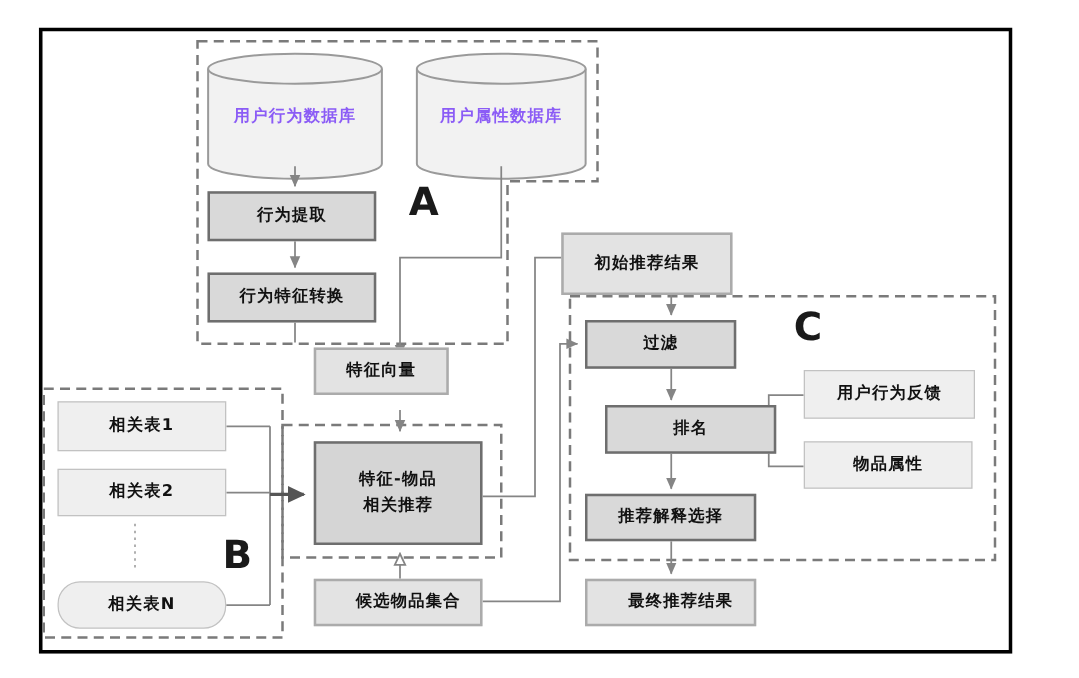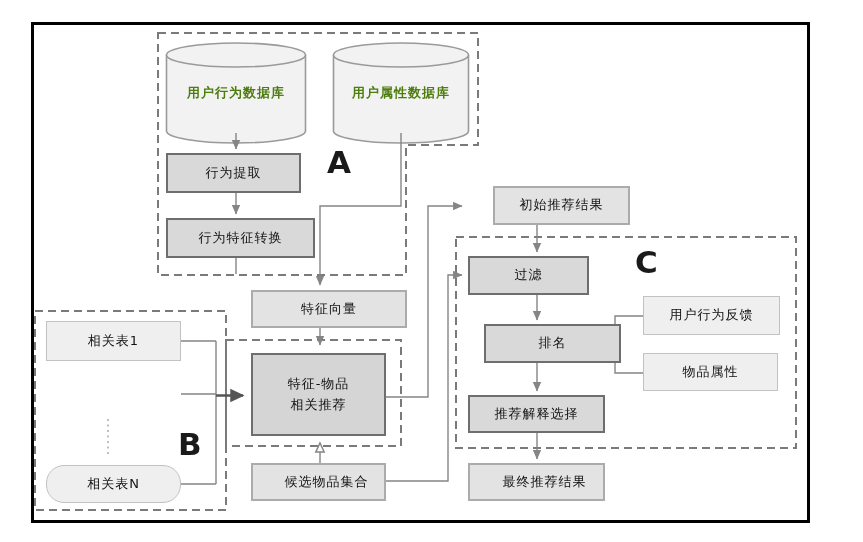--- a/index.html
+++ b/index.html
@@ -2,27 +2,27 @@
 <html><head>
 <meta charset="utf-8">
 <style>
   html,body{margin:0;padding:0;background:#fff;}
   #stage{position:relative;width:863px;height:542px;background:#ffffff;overflow:hidden;
          font-family:"DejaVu Sans",sans-serif;}
   #frame{position:absolute;left:31px;top:22px;width:779px;height:501px;}
   #frame svg{position:absolute;left:0;top:0;}
   .node{position:absolute;display:flex;align-items:center;justify-content:center;
         box-sizing:border-box;text-align:center;color:#111;
-        font-weight:normal;font-size:13px;letter-spacing:1px;line-height:1.25;}
+        font-weight:bold;font-size:13px;letter-spacing:1px;line-height:1.25;}
   .process{background:#d9d9d9;border:2px solid #6e6e6e;}
   .feature{background:#d5d5d5;border:2px solid #6e6e6e;flex-direction:column;line-height:1.6;}
   .result{background:#e3e3e3;border:2px solid #ababab;}
   .input{background:#efefef;border:1px solid #c2c2c2;}
   .dblabel{position:absolute;display:flex;align-items:center;justify-content:center;
-           color:#4d7c0f;font-weight:bold;font-size:13px;letter-spacing:1px;text-align:center;}
+           color:#8b5cf6;font-weight:bold;font-size:13px;letter-spacing:1px;text-align:center;}
   .grouplabel{position:absolute;color:#1a1a1a;font-weight:bold;font-size:31px;
               letter-spacing:0;}
 </style>
 </head>
 <body>
 
 <div id="stage">
   <div id="frame">
 
     <svg width="779" height="501" viewBox="0 0 779 501">
@@ -77,33 +77,34 @@
     </svg>
 
     <div class="dblabel" style="left:136px;top:56px;width:138px;height:30px;">用户行为数据库</div>
     <div class="dblabel" style="left:303px;top:56px;width:134px;height:30px;">用户属性数据库</div>
 
     <div class="grouplabel" style="left:296px;top:122px;">A</div>
     <div class="grouplabel" style="left:147px;top:404px;">B</div>
     <div class="grouplabel" style="left:604px;top:222px;">C</div>
 
     <div class="node process" style="left:135px;top:131px;width:135px;height:40px;">行为提取</div>
-    <div class="node process" style="left:135px;top:196px;width:149px;height:40px;">行为特征转换</div>
-    <div class="node result" style="left:220px;top:268px;width:156px;height:38px;">特征向量</div>
+    <div class="node process" style="left:135px;top:196px;width:135px;height:40px;">行为特征转换</div>
+    <div class="node result" style="left:220px;top:256px;width:108px;height:38px;">特征向量</div>
 
     <div class="node feature" style="left:220px;top:331px;width:135px;height:83px;">
       <span>特征-物品</span>
       <span>相关推荐</span>
     </div>
     <div class="node result" style="left:220px;top:441px;width:135px;height:38px;padding-left:16px;">候选物品集合</div>
 
     <div class="node input" style="left:15px;top:299px;width:135px;height:40px;">相关表1</div>
+    <div class="node input" style="left:15px;top:353px;width:135px;height:38px;">相关表2</div>
     <div class="node input" style="left:15px;top:443px;width:135px;height:38px;border-radius:18px;">相关表N</div>
 
-    <div class="node result" style="left:462px;top:164px;width:137px;height:39px;">初始推荐结果</div>
+    <div class="node result" style="left:418px;top:164px;width:137px;height:50px;">初始推荐结果</div>
     <div class="node process" style="left:437px;top:234px;width:121px;height:39px;">过滤</div>
     <div class="node process" style="left:437px;top:302px;width:137px;height:39px;margin-left:16px;">排名</div>
     <div class="node process" style="left:437px;top:373px;width:137px;height:38px;">推荐解释选择</div>
     <div class="node result" style="left:437px;top:441px;width:137px;height:38px;padding-left:16px;">最终推荐结果</div>
 
     <div class="node input" style="left:612px;top:274px;width:137px;height:39px;">用户行为反馈</div>
     <div class="node input" style="left:612px;top:331px;width:135px;height:38px;">物品属性</div>
 
   </div>
 </div>

